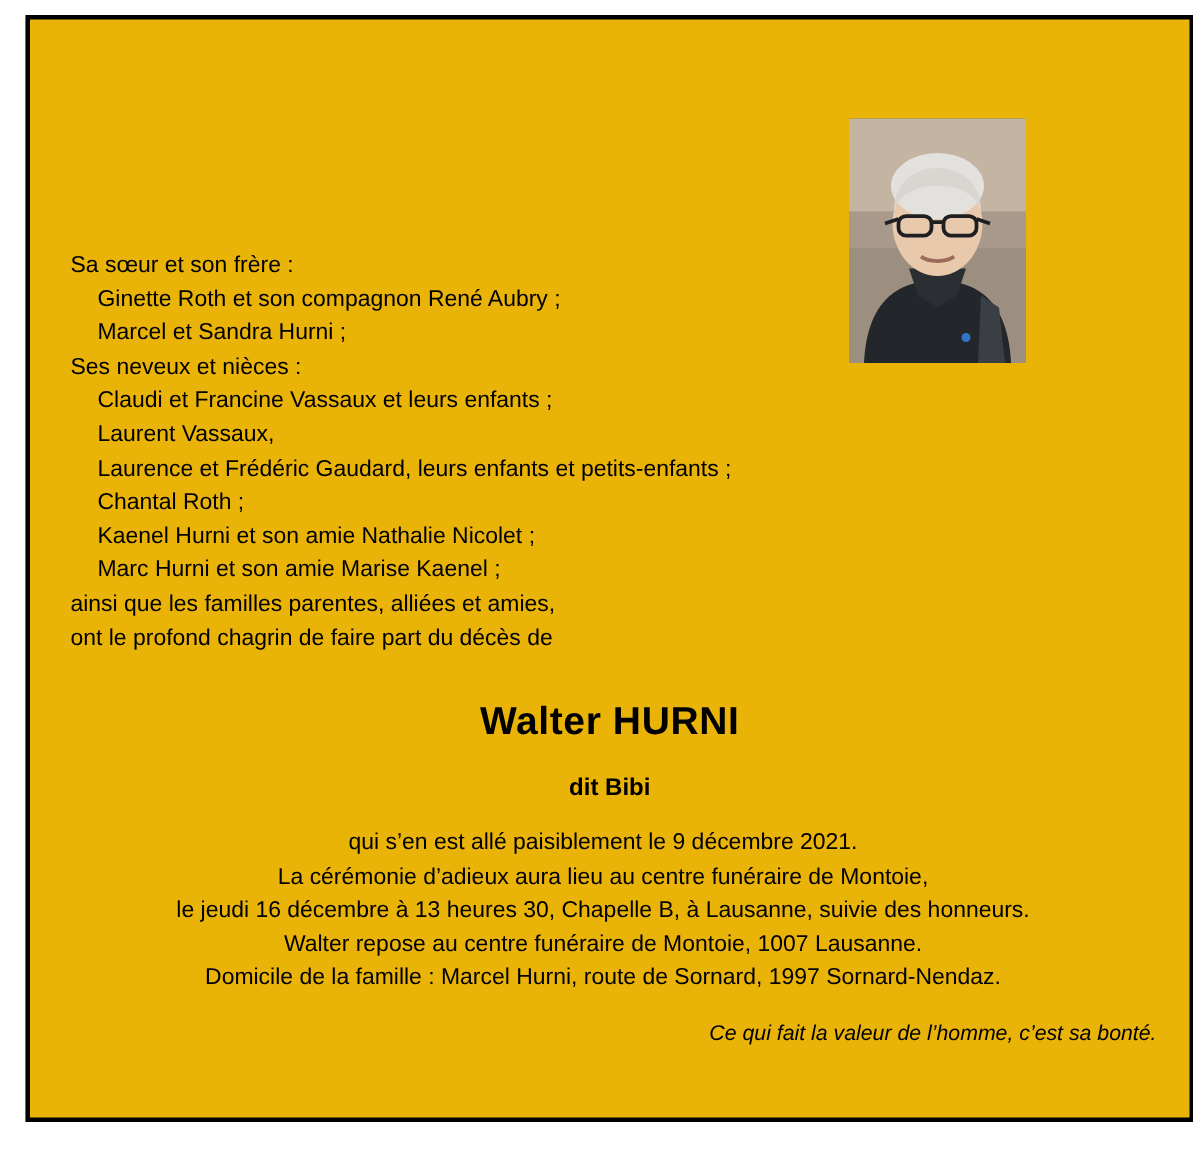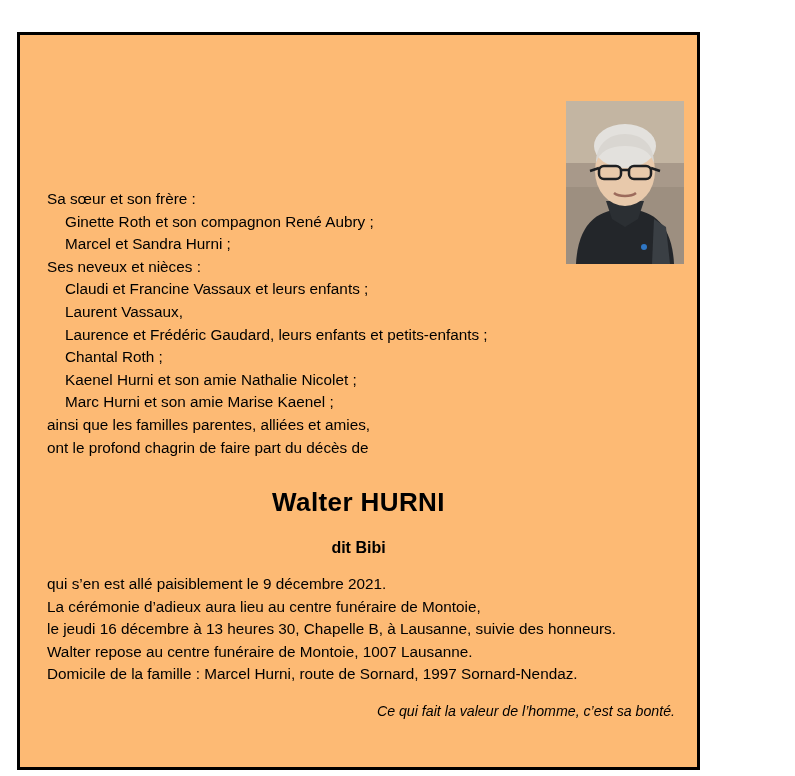--- a/index.html
+++ b/index.html
@@ -10,26 +10,26 @@
   body {
     width: 795px;
     height: 776px;
     font-family: "Liberation Sans", sans-serif;
     color: #000000;
     overflow: hidden;
   }
   #notice {
     position: absolute;
     left: 17px;
-    top: 32px;
-    width: 683px;
+    top: 10px;
+    width: 779px;
     height: 738px;
     border: 3px solid #000000;
     box-sizing: border-box;
-    background: #fdba74;
+    background: #eab308;
   }
   #inner {
     position: relative;
     width: 100%;
     height: 100%;
   }
   .portrait {
     position: absolute;
     left: 546px;
     top: 66px;
@@ -78,21 +78,21 @@
   }
   .details-block {
     position: absolute;
     left: 27px;
     top: 538px;
     width: 710px;
     font-size: 15.3px;
     line-height: 22.6px;
     white-space: nowrap;
   }
-  .details-block .ln { height: 22.6px; }
+  .details-block .ln { height: 22.6px; text-align: center; }
   .quote {
     position: absolute;
     right: 22px;
     top: 668px;
     font-size: 14.2px;
     font-style: italic;
     text-align: right;
   }
 </style>
 </head>

